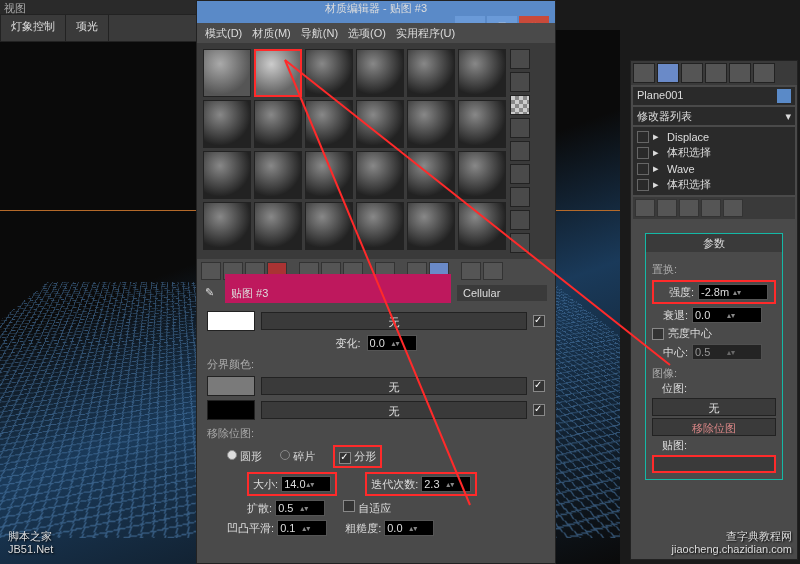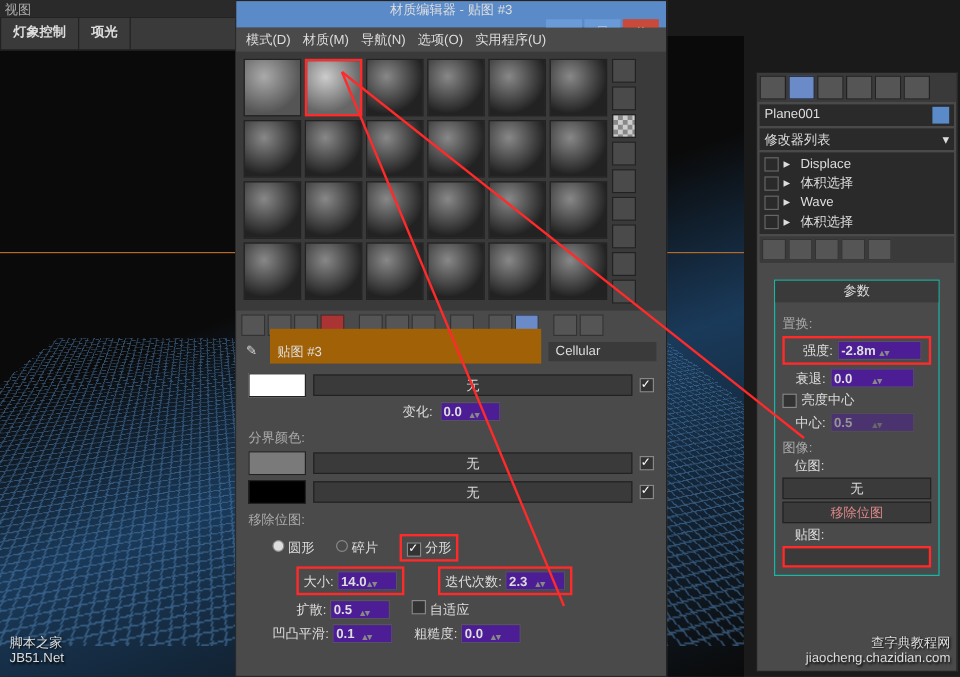--- a/index.html
+++ b/index.html
@@ -5,21 +5,21 @@
 *{margin:0;padding:0;box-sizing:border-box;font-family:"SimSun","Microsoft YaHei",sans-serif;font-size:11px;color:#ddd;}
 body{width:800px;height:564px;background:#393939;overflow:hidden;position:relative;}
 .bg{position:absolute;inset:0;background:#1a1a1a;}
 .viewport{position:absolute;left:0;top:30px;width:620px;height:534px;background:linear-gradient(160deg,#0a0a0a 0%,#0a0a0a 40%,#1a3a5a 60%,#0a0a0a 100%);overflow:hidden;}
 .mesh{position:absolute;left:-50px;top:140px;width:700px;height:380px;background:
   repeating-linear-gradient(75deg,transparent,transparent 6px,#4a7aaa 6px,#4a7aaa 7px),
   repeating-linear-gradient(-15deg,transparent,transparent 6px,#4a7aaa 6px,#4a7aaa 7px);
   transform:perspective(400px) rotateX(55deg);opacity:0.6;}
 .horizon{position:absolute;left:0;top:180px;width:620px;height:1px;background:#b56a2a;}
 .topbar{position:absolute;left:0;top:0;width:200px;height:28px;background:#3a3a3a;border:1px solid #222;display:flex;}
-.topbar-tab{padding:4px 10px;border-right:1px solid #222;font-weight:bold;}
+.topbar-tab{padding:4px 10px;border-right:1px solid #222;}
 .toolstrip{position:absolute;left:0;top:0;width:200px;height:16px;background:#2a2a2a;color:#aaa;padding:1px 4px;}
 
 .me-window{position:absolute;left:196px;top:0;width:360px;height:564px;background:#555;border:1px solid #222;display:flex;flex-direction:column;}
 .me-title{height:22px;background:#5a8ac8;display:flex;align-items:center;padding:0 6px;color:#fff;flex-direction:column;}
 .me-title .icon{width:14px;height:14px;background:#7aa;margin-right:4px;}
 .me-title .btns{margin-left:auto;display:flex;}
 .me-title .btn{width:30px;height:18px;background:#6a9ad8;margin-left:2px;text-align:center;line-height:18px;}
 .me-title .btn.close{background:#c94a3a;}
 .me-menu{height:20px;background:#4a4a4a;display:flex;align-items:center;padding:0 4px;gap:2px;}
 .me-menu span{padding:2px 4px;}
@@ -28,29 +28,29 @@
 .slot{width:48px;height:48px;background:radial-gradient(circle at 35% 30%,#888,#222 70%);border:1px solid #222;}
 .slot.sel{border:2px solid #ff2a2a;background:radial-gradient(circle at 35% 30%,#ccc,#666 70%);}
 .slots-side{width:22px;margin-left:4px;display:flex;flex-direction:column;gap:3px;}
 .side-btn{width:20px;height:20px;background:#4a4a4a;border:1px solid #222;}
 .me-toolbar{height:24px;background:#4a4a4a;display:flex;align-items:center;gap:2px;padding:0 4px;}
 .tb-btn{width:20px;height:18px;background:#555;border:1px solid #333;}
 .tb-btn.red{background:#a33;}
 .tb-btn.on{background:#6a8ac8;}
 .me-name{height:20px;background:#4a4a4a;display:flex;align-items:center;padding:0 8px;gap:6px;}
 .me-name .eyedrop{width:14px;height:14px;}
-.me-name .nm{flex:1;background:#a16207;padding:12px 6px;}
+.me-name .nm{flex:1;background:#be185d;padding:12px 6px;}
 .me-name .type{width:90px;background:#3a3a3a;padding:2px 6px;}
 .me-params{flex:1;background:#4a4a4a;overflow:hidden;padding:4px 10px;}
 .row{display:flex;align-items:center;gap:6px;margin:4px 0;}
 .swatch{width:48px;height:20px;border:1px solid #222;}
 .mapbtn{flex:1;height:18px;background:#3a3a3a;border:1px solid #222;text-align:center;line-height:18px;}
 .chk{width:12px;height:12px;border:1px solid #888;background:#333;display:inline-block;}
 .chk.on::after{content:"✓";color:#fff;font-size:10px;display:block;margin-top:-2px;}
-.spin{width:50px;height:16px;background:#4c1d95;border:1px solid #555;padding:0 2px;display:flex;align-items:flex-end;font-weight:bold;}
+.spin{width:50px;height:16px;background:#000000;border:1px solid #555;padding:0 2px;display:flex;align-items:center;}
 .spin span{flex:1;}
 .spin .arr{width:10px;font-size:8px;color:#888;}
 .section-lbl{color:#aaa;margin-top:6px;}
 .radio{width:10px;height:10px;border-radius:50%;border:1px solid #888;display:inline-block;}
 .radio.on{background:#ddd;}
 .hl-red{border:2px solid #ff2a2a;padding:2px 4px;}
 
 .cmd-panel{position:absolute;right:2px;top:60px;width:168px;height:500px;background:#4a4a4a;border:1px solid #222;}
 .cmd-tabs{height:24px;background:#3a3a3a;display:flex;gap:2px;padding:2px;}
 .cmd-tab{width:22px;height:20px;background:#555;border:1px solid #222;}

